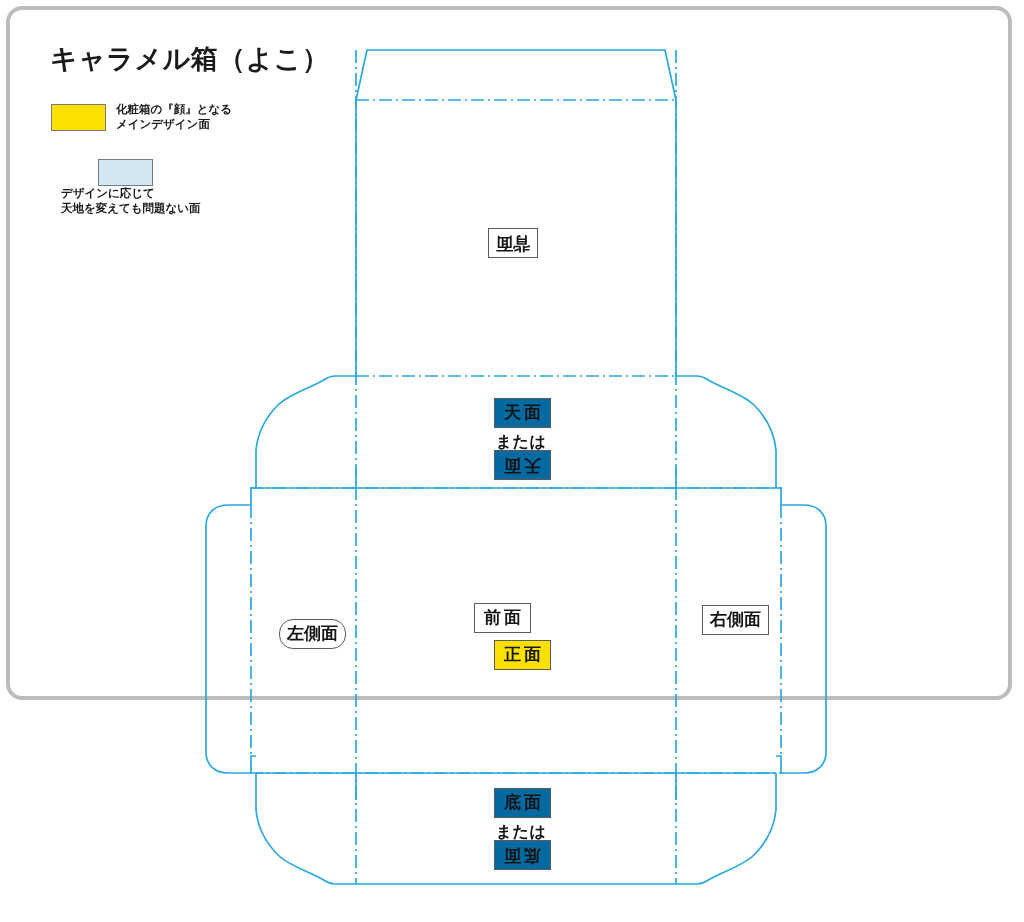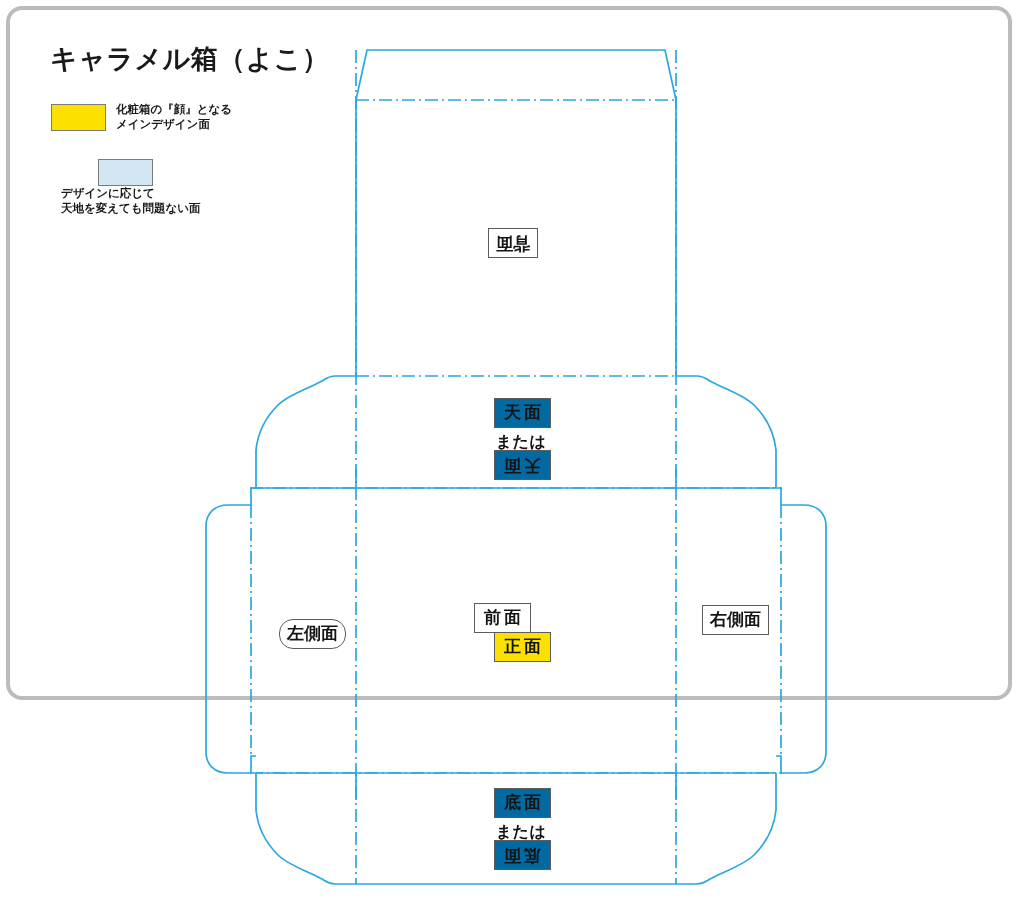--- a/index.html
+++ b/index.html
@@ -72,21 +72,21 @@
     font-weight: bold;
     color: #141414;
     letter-spacing: 3px;
     text-indent: 3px;
     line-height: 1;
     padding: 5px 6px 6px 6px;
     text-align: center;
     white-space: nowrap;
   }
   .face-label.blue { background: #0369a1; }
-  .face-label.yellow { background: #fbe000; }
+  .face-label.yellow { background: #fbe000; margin-top: 8px; }
   .face-label.flip { transform: rotate(180deg); }
   .face-label.tight { letter-spacing: 0px; text-indent: 0px; padding-left: 7px; padding-right: 7px; }
   .matawa {
     position: absolute;
     font-size: 16px;
     font-weight: bold;
     color: #141414;
     letter-spacing: 0.5px;
     white-space: nowrap;
     text-align: center;

